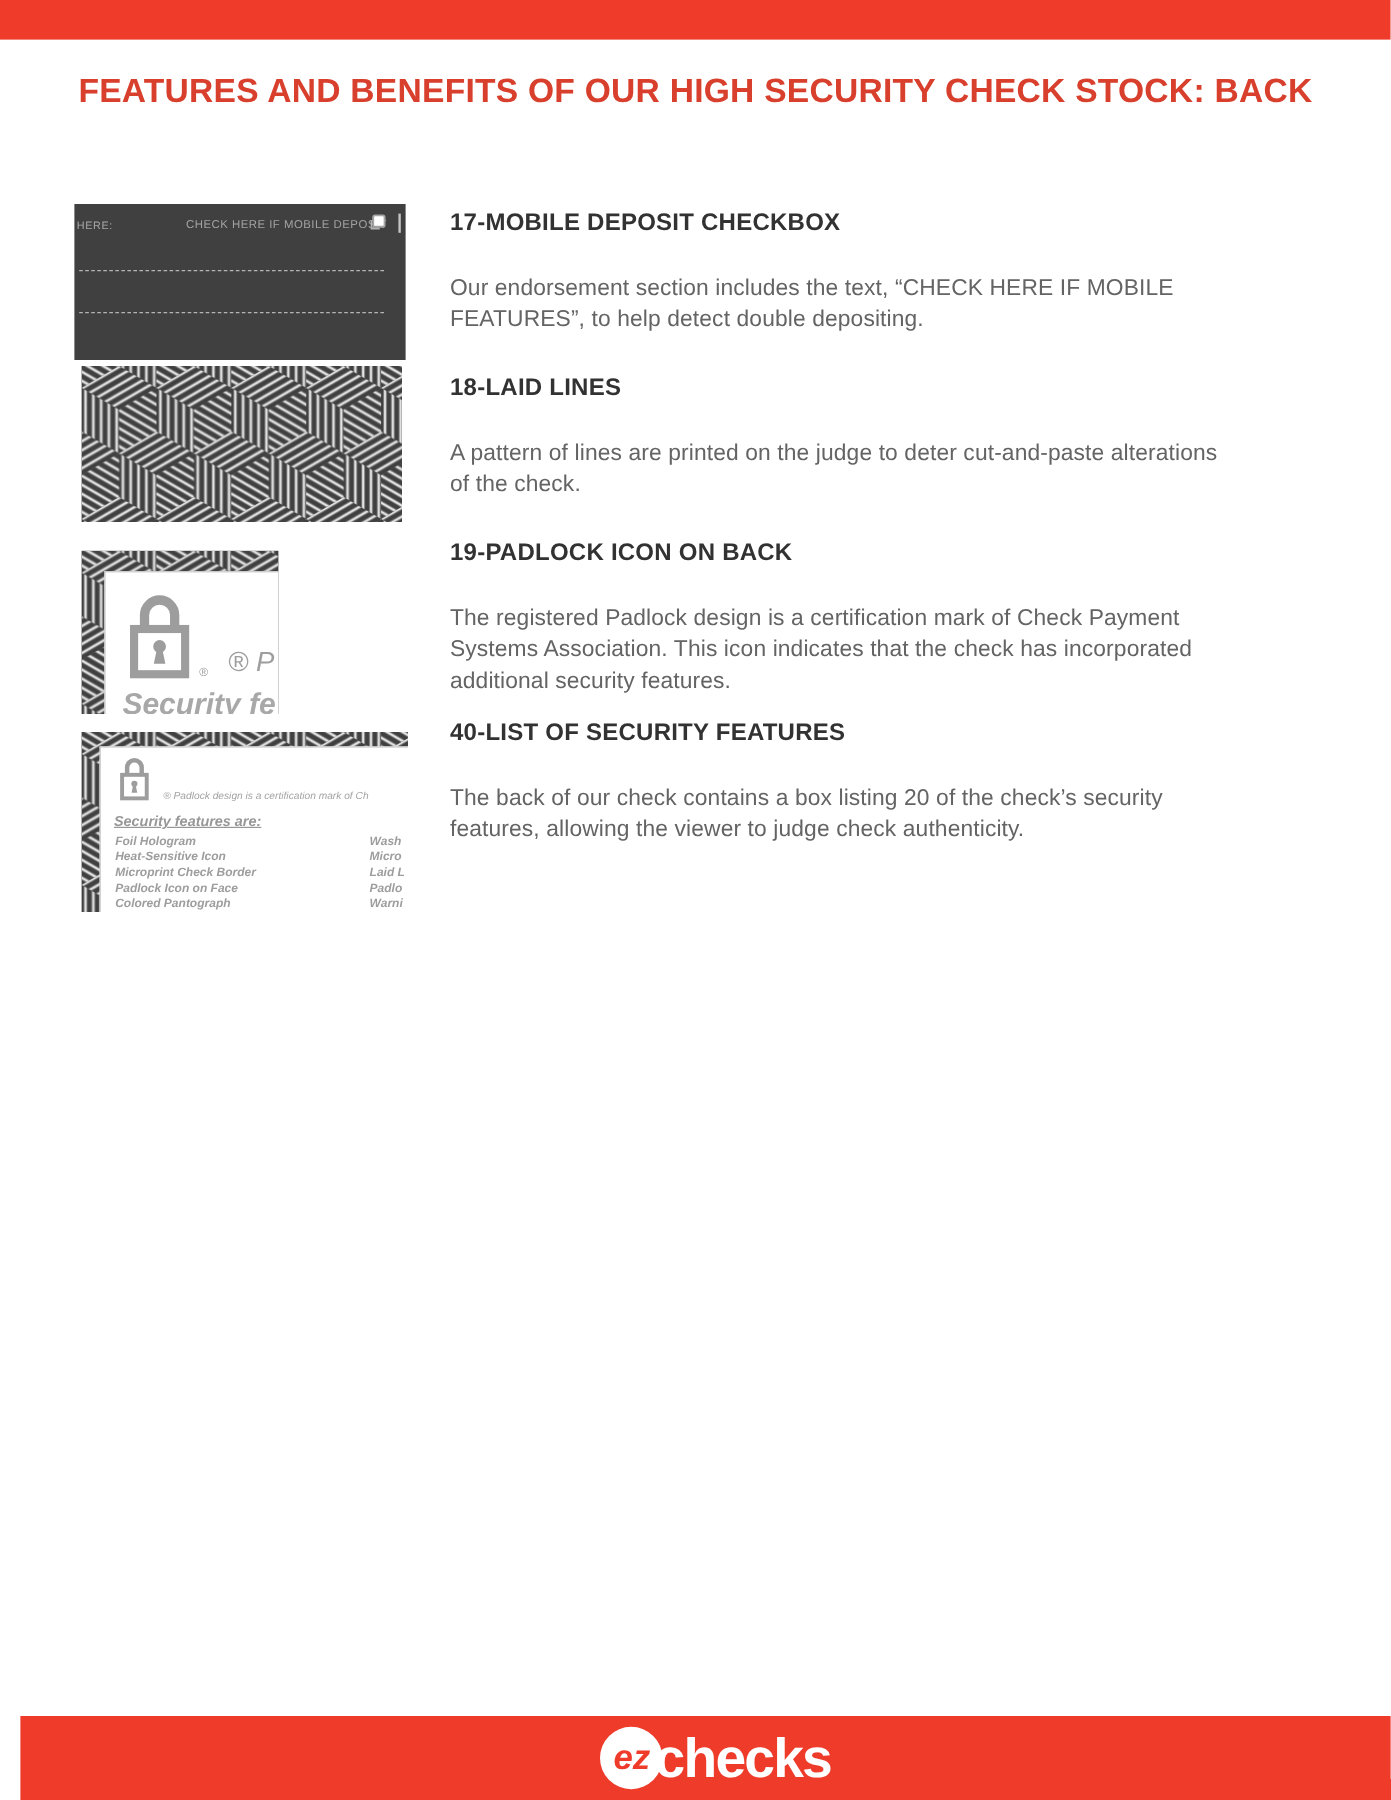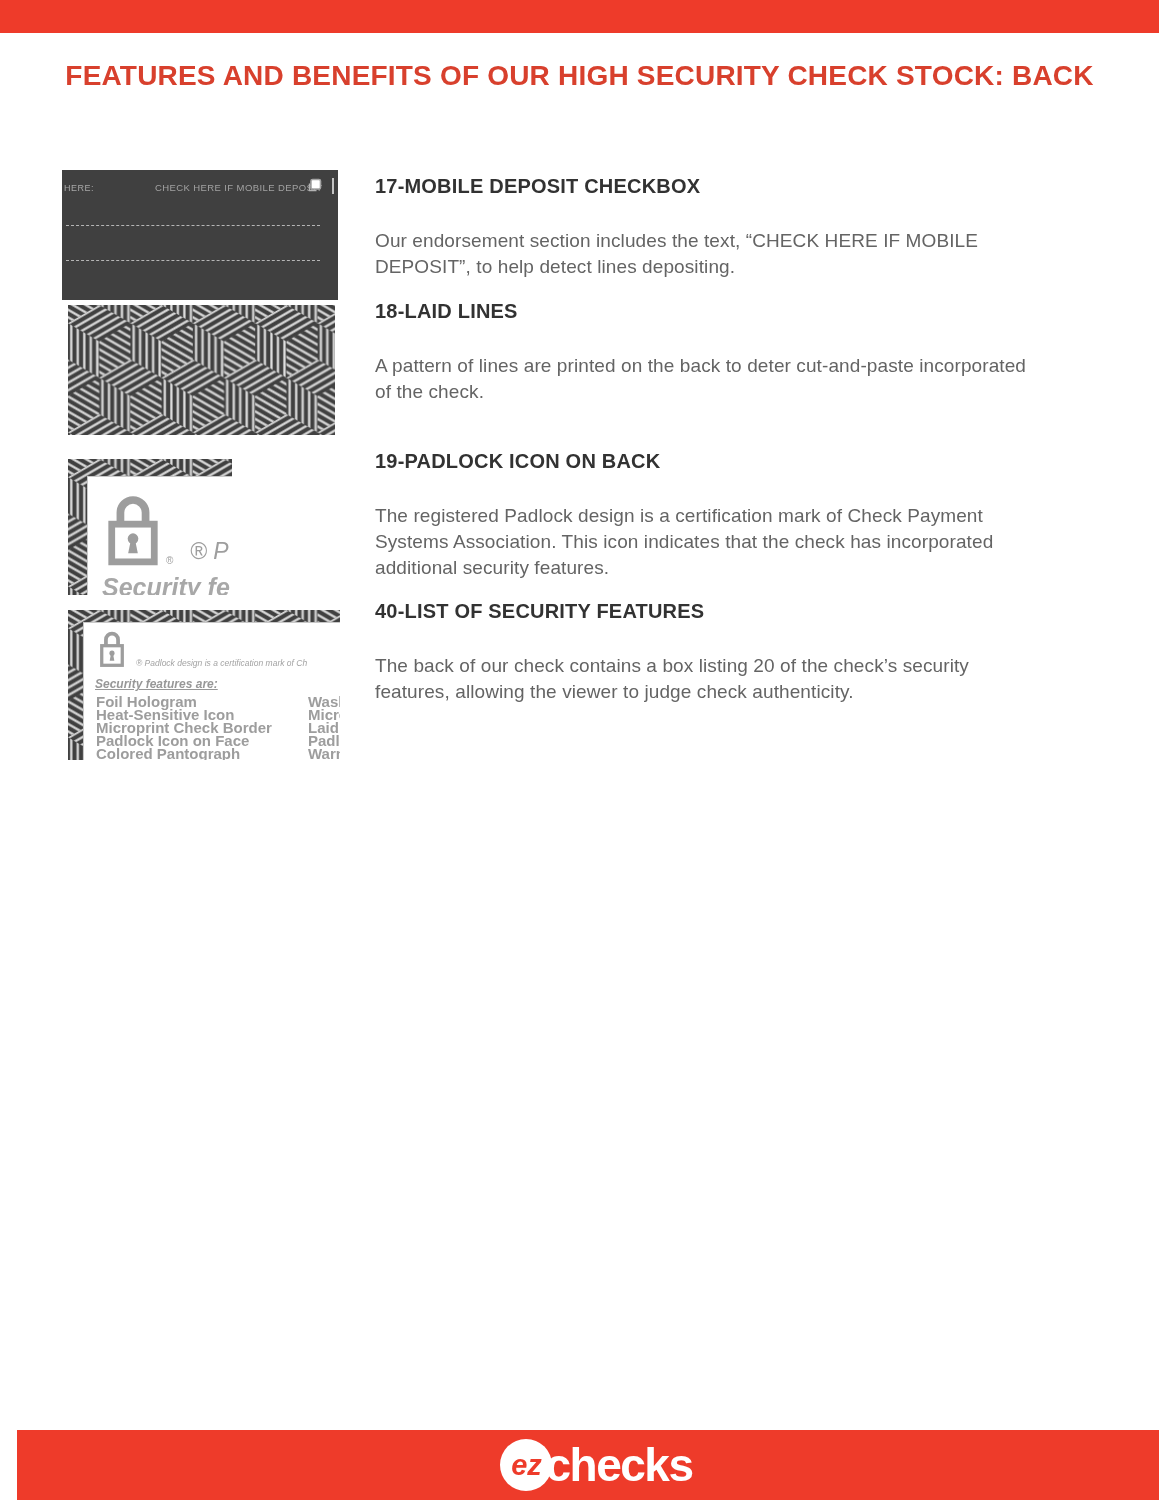--- a/index.html
+++ b/index.html
@@ -11,21 +11,21 @@
   .bottom-bar { position:absolute; left:0; bottom:0; width:100%; height:70px; background:#ee3b2a;
                 display:flex; align-items:center; justify-content:center;margin-left:17px; }
 
   .page-title { position:absolute; top:60px; left:0; width:100%; text-align:center;
                 font-size:28px; font-weight:bold; color:#d8402d; letter-spacing:0.2px; white-space:nowrap; }
 
   
   .section { position:absolute; left:375px; width:710px; }
   .section h2 { font-size:20px; font-weight:600; color:#323232; letter-spacing:0.2px; line-height:26px; }
   .section p  { margin-top:29px; font-size:19px; line-height:26px; color:#646464; letter-spacing:0.1px; white-space:pre-line; }
-  .s0 { top:173px; } .s1 { top:298px; } .s2 { top:448px; } .s3 { top:598px; }
+  .s0 { top:173px; } .s1 { top:310px; } .s2 { top:448px; } .s3 { top:598px; }
 
   
   .sample { position:absolute; background:#404040; }
 
   
   .img-endorse { left:62px; top:170px; width:276px; height:130px; }
   .endorse-partial { position:absolute; left:2px; top:13px; font-size:9px; letter-spacing:0.5px; color:#a8a8a8; }
   .mobile-label { position:absolute; left:93px; top:12px; font-size:9.5px; letter-spacing:0.4px; color:#a2a2a2; white-space:nowrap; }
   .chk-icon { position:absolute; left:245px; top:8px; }
   .edge-tick { position:absolute; left:270px; top:8px; width:2px; height:16px; background:#c4c4c4; }
@@ -46,21 +46,21 @@
   .sec-partial { position:absolute; left:34px; top:114px; font-size:25px; font-weight:bold; font-style:italic;
                  text-decoration:underline; color:#a8a8a8; white-space:nowrap; }
 
   
   .img-seclist { left:68px; top:610px; width:272px; height:150px; overflow:hidden; }
   .img-seclist .white-box { left:15px; top:12px; right:-4px; bottom:-4px; }
   .small-lock { position:absolute; left:30px; top:19px; }
   .cert-note { position:absolute; left:68px; top:48px; font-size:8.5px; font-style:italic; color:#a3a3a3; white-space:nowrap; }
   .list-title { position:absolute; left:27px; top:67px; font-size:12px; font-weight:bold; font-style:italic;
                 text-decoration:underline; color:#979797; white-space:nowrap; }
-  .feat-col { position:absolute; top:86px; list-style:none; font-size:15px; font-weight:600; 
+  .feat-col { position:absolute; top:86px; list-style:none; font-size:10px; font-weight:600; font-style:italic;
               color:#9d9d9d; line-height:12.9px; white-space:nowrap; }
   .feat-left { left:28px; } .feat-right { left:240px; }
 
   
   .logo { display:flex; align-items:center; }
   .logo-circle { width:52px; height:52px; border-radius:50%; background:#ffffff; display:flex; align-items:center;
                  justify-content:center; font-size:29px; font-weight:bold; font-style:italic; color:#ee3b2a; }
   .logo-word { font-size:46px; font-weight:bold; color:#ffffff; letter-spacing:-1.5px; margin-left:-7px; line-height:1; }
 </style>
 </head>
@@ -170,26 +170,26 @@
       <li>Micro</li>
       <li>Laid L</li>
       <li>Padlo</li>
       <li>Warni</li>
     </ul>
   </div>
 
   <div class="section s0">
     <h2>17-MOBILE DEPOSIT CHECKBOX</h2>
     <p>Our endorsement section includes the text, “CHECK HERE IF MOBILE
-DEPOSIT”, to help detect lines depositing.</p>
+FEATURES”, to help detect double depositing.</p>
   </div>
 
   <div class="section s1">
     <h2>18-LAID LINES</h2>
-    <p>A pattern of lines are printed on the back to deter cut-and-paste incorporated
+    <p>A pattern of lines are printed on the judge to deter cut-and-paste alterations
 of the check.</p>
   </div>
 
   <div class="section s2">
     <h2>19-PADLOCK ICON ON BACK</h2>
     <p>The registered Padlock design is a certification mark of Check Payment
 Systems Association. This icon indicates that the check has incorporated
 additional security features.</p>
   </div>
 

